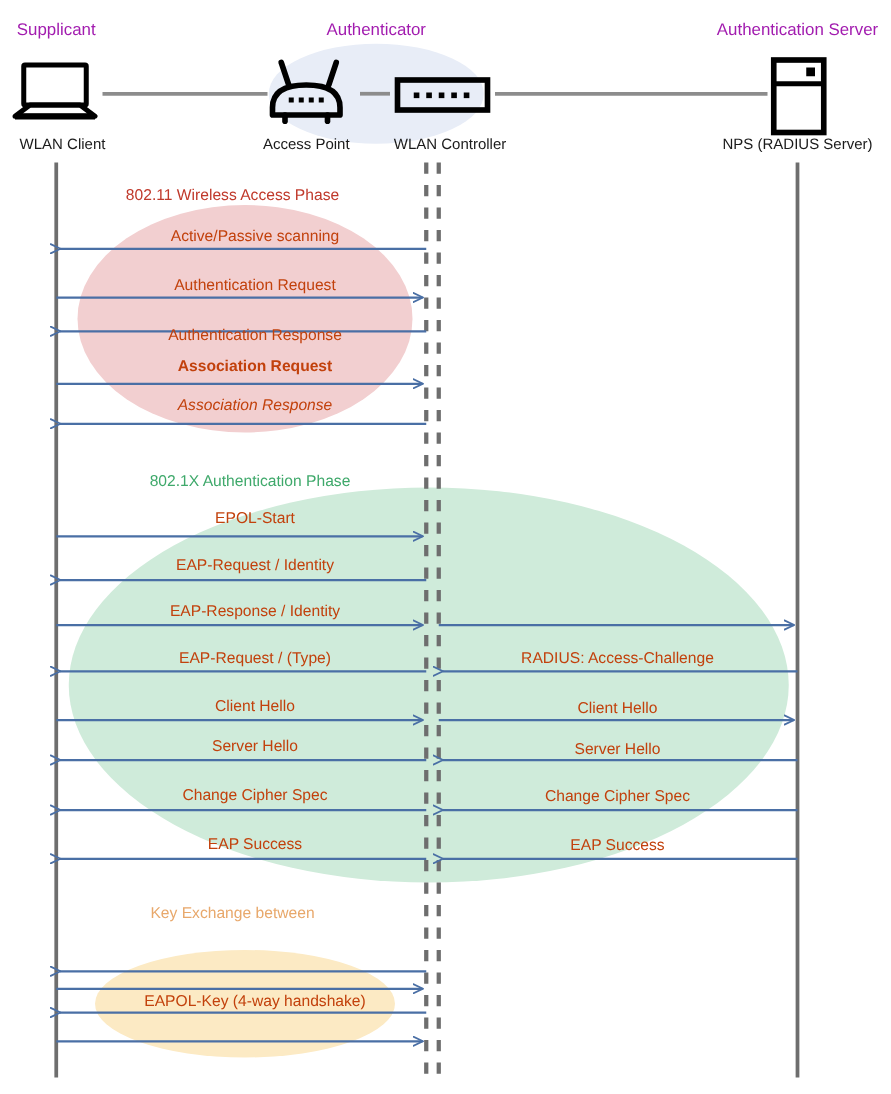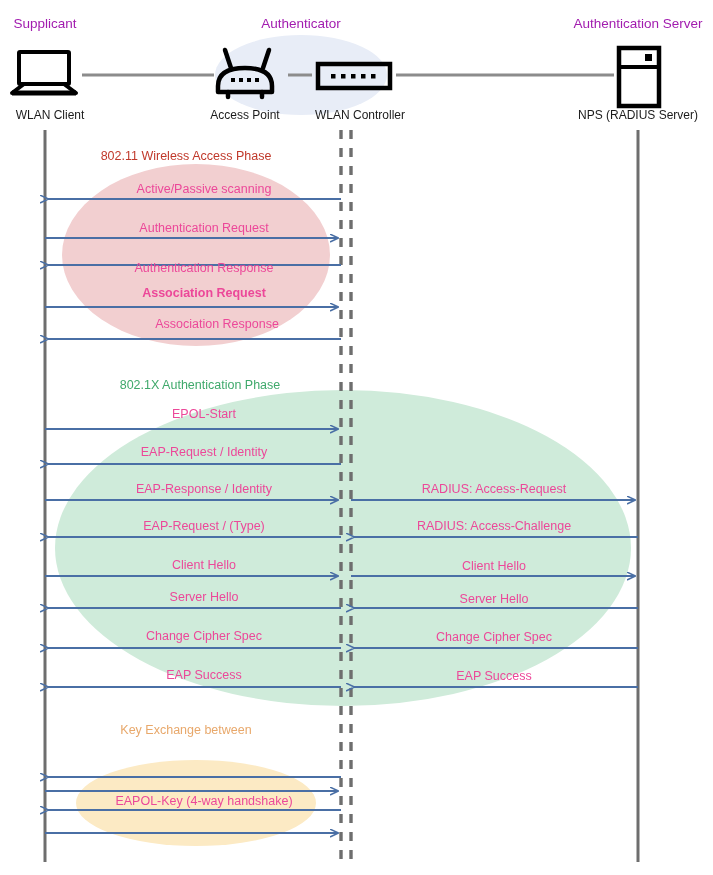--- a/index.html
+++ b/index.html
@@ -15,21 +15,21 @@
   }
   .node-label{
     position:absolute;font-size:12px;color:#1b1b1b;white-space:nowrap;
     text-align:center;
   }
   .phase-label{
     position:absolute;font-size:12.5px;white-space:nowrap;text-align:center;
     line-height:18px;
   }
   .msg-label{
-    position:absolute;font-size:12.5px;color:#ec4899;white-space:nowrap;
+    position:absolute;font-size:12.5px;color:#c2410c;white-space:nowrap;
     text-align:center;
   }
   svg{position:absolute;left:0;top:0;}
 </style>
 </head>
 <body>
 
 <div id="stage">
 
   <svg id="gfx" width="713" height="875" xmlns="http://www.w3.org/2000/svg">
@@ -136,32 +136,31 @@
   <div class="node-label" style="left:548px;top:108px;width:180px;">NPS (RADIUS Server)</div>
 
   <div class="phase-label" style="left:66px;top:147px;width:240px;color:#C0392B;">802.11 Wireless Access Phase</div>
   <div class="phase-label" style="left:80px;top:376px;width:240px;color:#3FA96B;">802.1X Authentication Phase</div>
   <div class="phase-label" style="left:66px;top:721px;width:240px;color:#E8A86B;">Key Exchange between</div>
 
   <div class="msg-label" style="left:84px;top:182px;width:240px;">Active/Passive scanning</div>
   <div class="msg-label" style="left:84px;top:221px;width:240px;">Authentication Request</div>
   <div class="msg-label" style="left:84px;top:249px;width:240px;margin-top:12px;">Authentication Response</div>
   <div class="msg-label" style="left:84px;top:286px;width:240px;font-weight:bold;">Association Request</div>
-  <div class="msg-label" style="left:97px;top:317px;width:240px;">Association Response</div>
+  <div class="msg-label" style="left:84px;top:317px;width:240px;font-style:italic;">Association Response</div>
 
   <div class="msg-label" style="left:84px;top:407px;width:240px;">EPOL-Start</div>
   <div class="msg-label" style="left:84px;top:445px;width:240px;">EAP-Request / Identity</div>
   <div class="msg-label" style="left:84px;top:482px;width:240px;">EAP-Response / Identity</div>
   <div class="msg-label" style="left:84px;top:519px;width:240px;">EAP-Request / (Type)</div>
   <div class="msg-label" style="left:84px;top:558px;width:240px;">Client Hello</div>
   <div class="msg-label" style="left:84px;top:590px;width:240px;">Server Hello</div>
   <div class="msg-label" style="left:84px;top:629px;width:240px;">Change Cipher Spec</div>
   <div class="msg-label" style="left:84px;top:668px;width:240px;">EAP Success</div>
 
-  <div class="msg-label" style="left:374px;top:482px;width:240px;">RADIUS: Access-Request</div>
   <div class="msg-label" style="left:374px;top:519px;width:240px;">RADIUS: Access-Challenge</div>
   <div class="msg-label" style="left:374px;top:559px;width:240px;">Client Hello</div>
   <div class="msg-label" style="left:374px;top:592px;width:240px;">Server Hello</div>
   <div class="msg-label" style="left:374px;top:630px;width:240px;">Change Cipher Spec</div>
   <div class="msg-label" style="left:374px;top:669px;width:240px;">EAP Success</div>
 
   <div class="msg-label" style="left:84px;top:794px;width:240px;">EAPOL-Key (4-way handshake)</div>
 
 </div>
 

